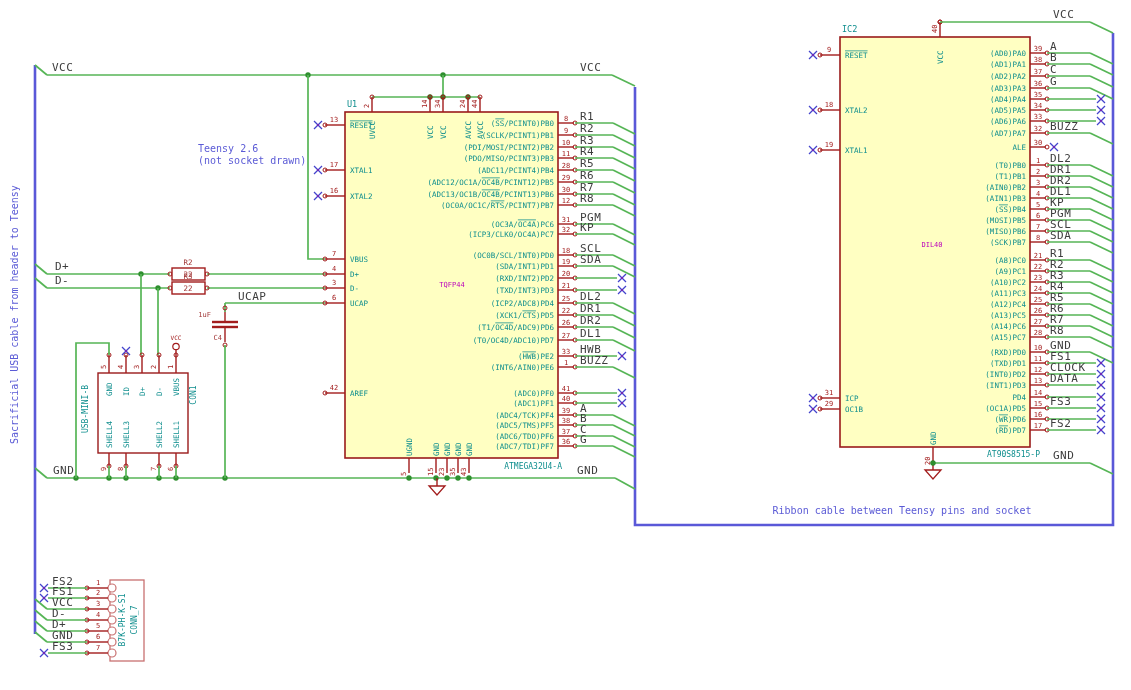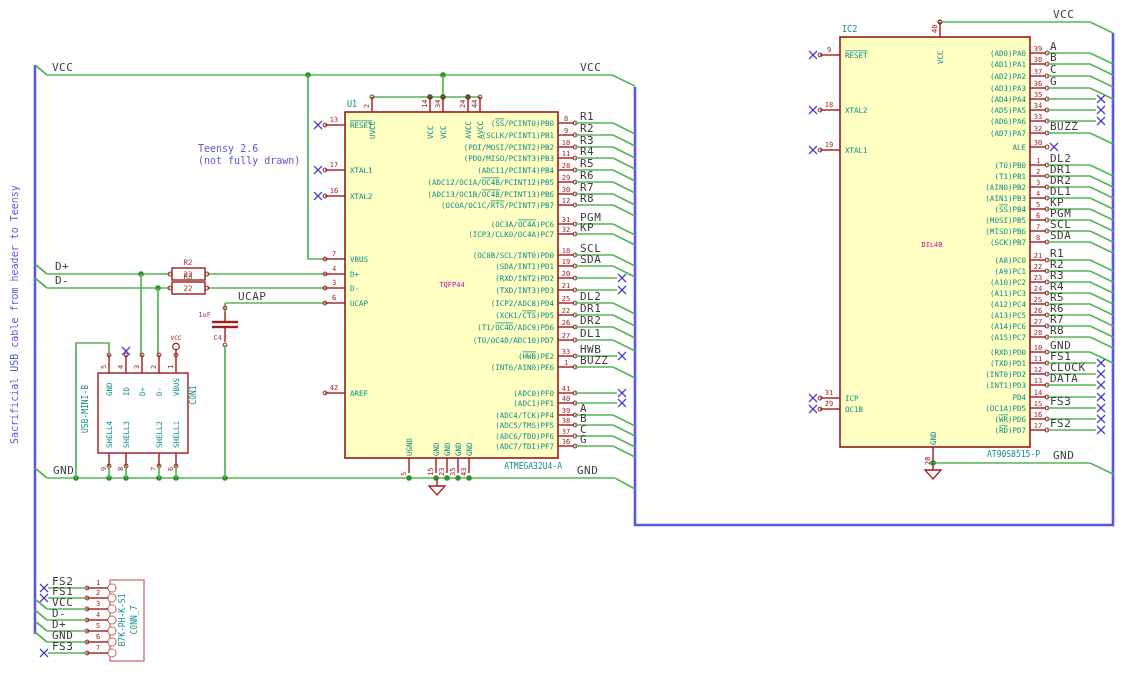--- a/index.html
+++ b/index.html
@@ -1038,15 +1038,16 @@
             <line x1="40" y1="657" x2="48" y2="649" stroke="#4444cc" stroke-width="1.3"></line>
             <circle cx="44" cy="653" r="1.1" fill="#7a1fb0"></circle>
           </g>
           <polyline points="48,653 87,653" fill="none" stroke="#56b556" stroke-width="1.7"></polyline>
         </g>
       </g>
     </svg>
   <div class="note" id="note-left">Sacrificial USB cable from header to Teensy</div>
   <div class="note" id="note-teensy">
     <div>Teensy 2.6</div>
-    <div>(not fully drawn)</div>
+    <div>(not socket drawn)</div>
   </div>
+  <div class="note" id="note-ribbon">Ribbon cable between Teensy pins and socket</div>
 </div>
 
 </body></html>

